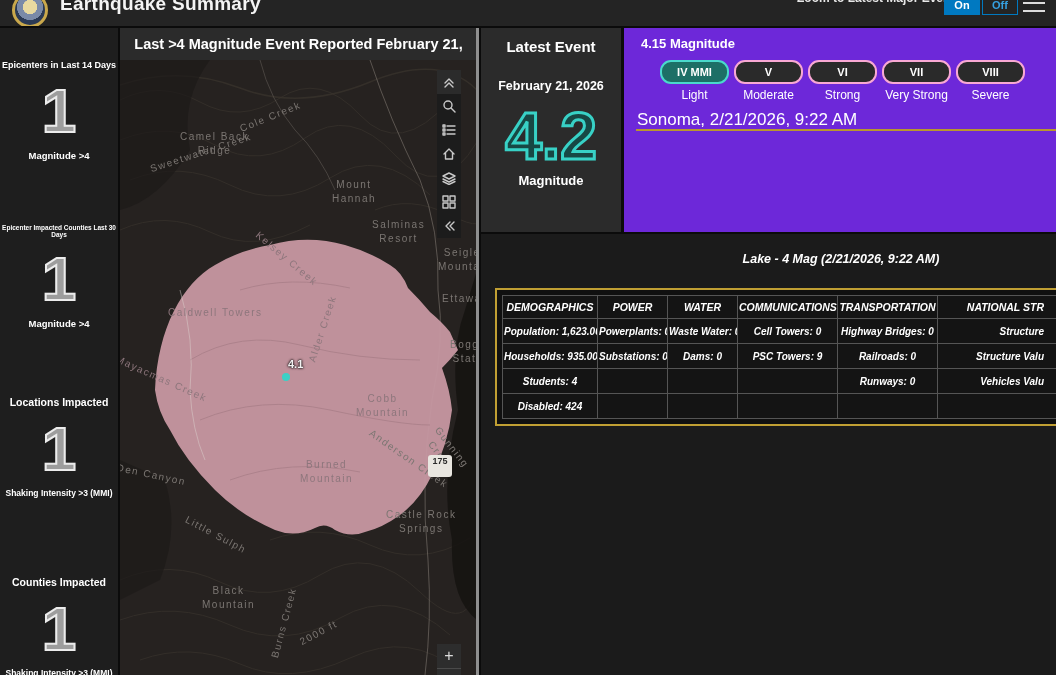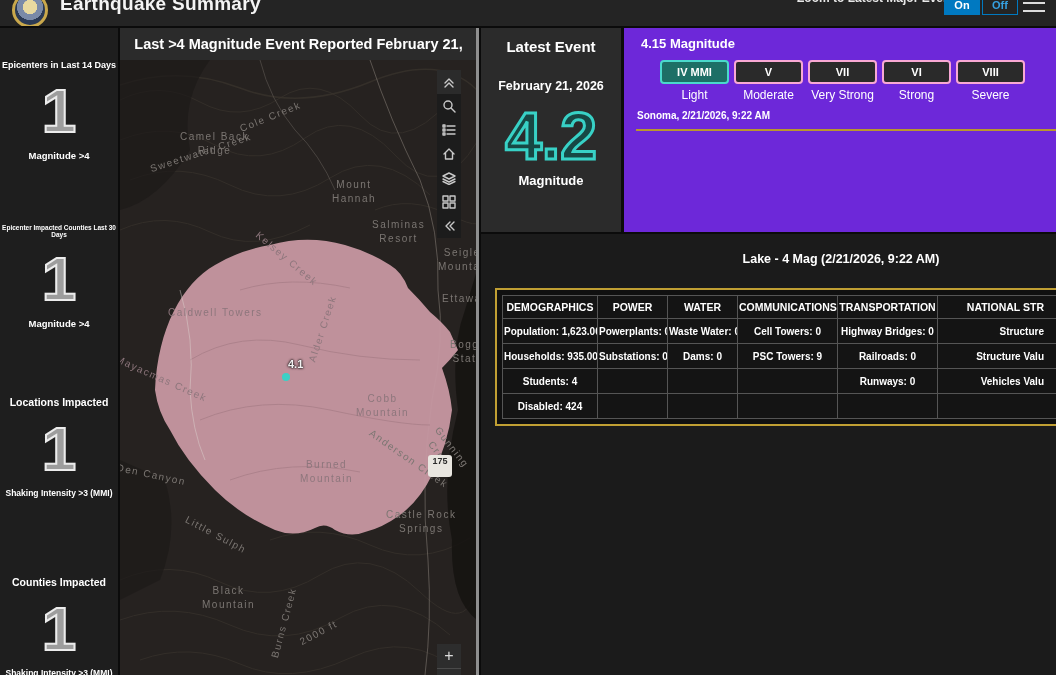--- a/index.html
+++ b/index.html
@@ -57,29 +57,29 @@
   #latest .d{margin-top:24px;font-size:12.5px;font-weight:bold;}
   #latest .m{margin-top:8px;font-size:66px;line-height:70px;font-weight:bold;color:#174744;
              -webkit-text-stroke:3px #38d1c6;}
   #latest .ml{margin-top:2px;font-size:13px;font-weight:bold;}
 
   
   #mmi{position:absolute;left:624px;top:28px;width:432px;height:204px;background:#6d28d9;}
   #mmi .t{position:absolute;left:17px;top:8px;font-size:13px;font-weight:bold;}
   #pills{position:absolute;left:36px;top:32px;display:flex;gap:5px;}
   .pillcol{width:69px;text-align:center;}
-  .pill{height:20px;line-height:20px;border-radius:4px;font-size:11px;font-weight:bold;color:#fff;
+  .pill{height:20px;line-height:20px;border-radius:11px;font-size:11px;font-weight:bold;color:#fff;
         background:#2a2a2a;border:2px solid #f9a8d4;cursor:pointer;}
   .pill.active{background:#1d6f66;border-color:#4ad9cc;}
   .pill-label{margin-top:4px;font-size:12px;color:#fff;}
-  #event-item{position:absolute;left:13px;top:82px;font-size:10px;color:#fff;cursor:pointer;font-weight:bold;}
+  #event-item{position:absolute;left:13px;top:82px;font-size:17px;color:#fff;cursor:pointer;}
   #event-underline{position:absolute;left:12px;top:101px;width:420px;height:2px;background:#b8962e;}
 
   
-  #impact{position:absolute;left:481px;top:234px;width:575px;height:441px;background:#1b1b1b;overflow:hidden;}
+  #impact{position:absolute;left:481px;top:234px;width:575px;height:441px;background:#1b1b1b;overflow:hidden;font-style:italic;}
   #impact .t{position:absolute;left:14px;top:18px;width:692px;text-align:center;font-size:12.5px;font-weight:bold;}
   #tbl-wrap{position:absolute;left:14px;top:54px;width:692px;border:2px solid #c09f33;background:#101010;padding:5px;box-sizing:border-box;}
   table{border-collapse:collapse;table-layout:fixed;width:680px;}
   th,td{border:1px solid #555;background:#141414;color:#fff;font-weight:bold;text-align:center;
         overflow:hidden;white-space:nowrap;}
   th{font-size:10.5px;height:20px;}
   td{font-size:10px;height:22px;}
   th.last,td.last{text-align:right;padding-right:138px;}
 </style>
 </head>
@@ -279,26 +279,26 @@
     <div id="pills">
       <div class="pillcol">
         <div class="pill active">IV MMI</div>
         <div class="pill-label">Light</div>
       </div>
       <div class="pillcol">
         <div class="pill">V</div>
         <div class="pill-label">Moderate</div>
       </div>
       <div class="pillcol">
+        <div class="pill">VI</div>
+        <div class="pill-label">Strong</div>
+      </div>
+      <div class="pillcol">
         <div class="pill">VII</div>
         <div class="pill-label">Very Strong</div>
-      </div>
-      <div class="pillcol">
-        <div class="pill">VI</div>
-        <div class="pill-label">Strong</div>
       </div>
       <div class="pillcol">
         <div class="pill">VIII</div>
         <div class="pill-label">Severe</div>
       </div>
     </div>
     <div id="event-item">Sonoma, 2/21/2026, 9:22 AM</div>
     <div id="event-underline"></div>
   </div>
 

